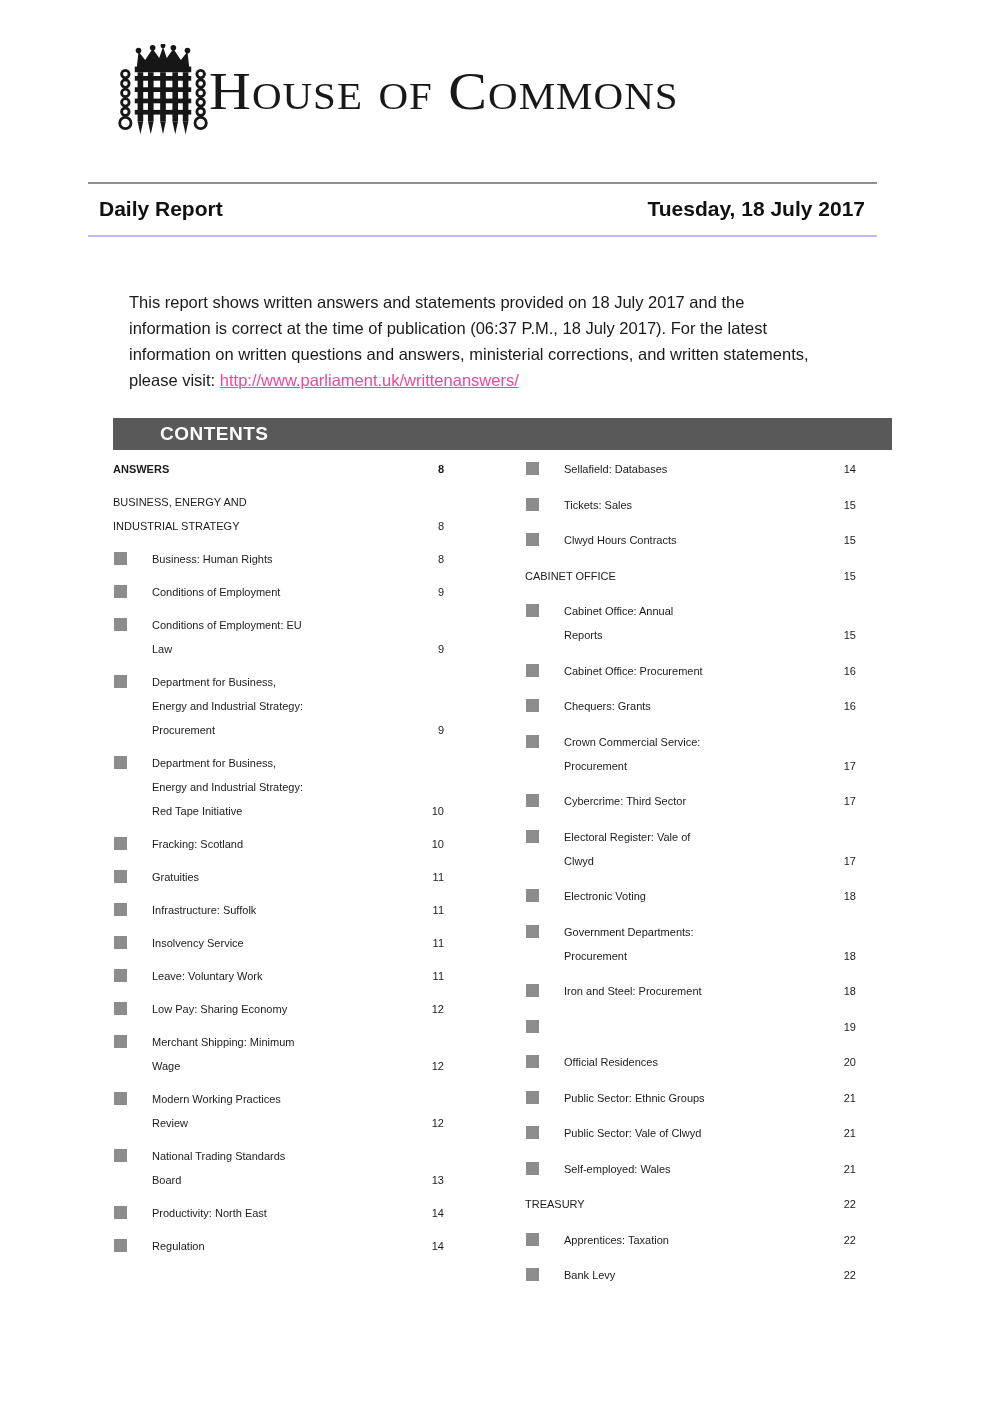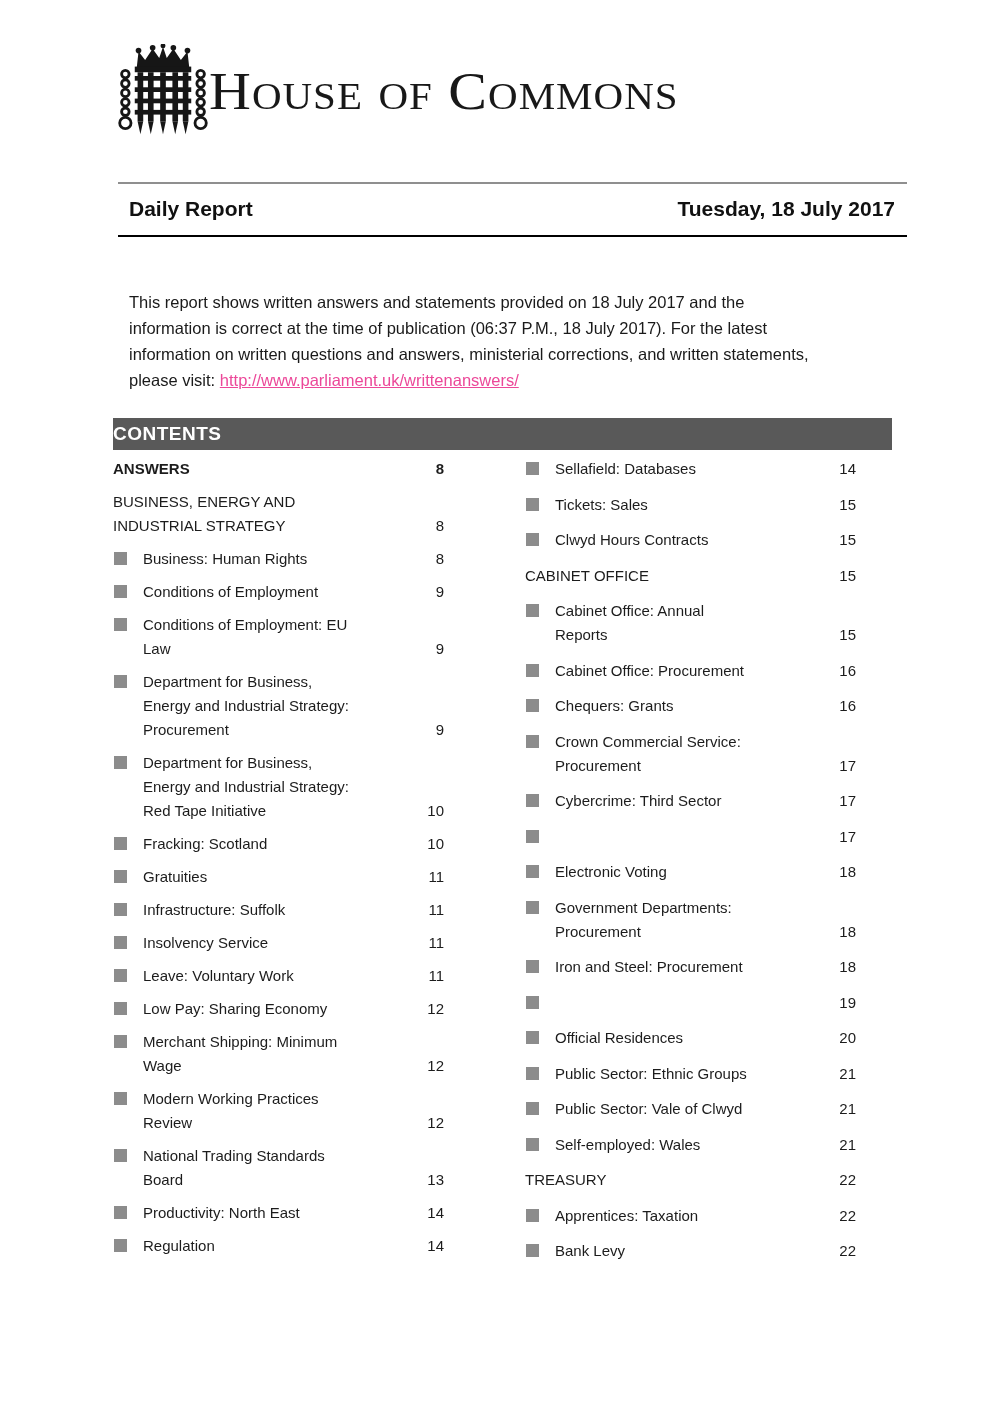--- a/index.html
+++ b/index.html
@@ -25,23 +25,23 @@
     letter-spacing: 1px;
     color: #181818;
     margin-left: -6px;
     line-height: 96px;
     white-space: nowrap;
     transform: scaleY(0.92);
   }
 
   
   .titlebar {
-    position: absolute; top: 182px; left: 118px; width: 789px;
+    position: absolute; top: 182px; left: 88px; width: 789px;
     border-top: 2px solid #8f8f8f;
-    border-bottom: 2px solid #000000;
+    border-bottom: 2px solid #c4b5fd;
     padding: 13px 0 14px 11px;
     display: flex; justify-content: space-between; align-items: baseline;
   }
   .titlebar .title, .titlebar .date {
     font-size: 21px; font-weight: bold; color: #111;
   }
   .titlebar .date { padding-right: 12px; }
 
   
   .intro {
@@ -52,37 +52,39 @@
     color: #ec4899; text-decoration: underline; cursor: pointer;
   }
 
   
   .contents-bar {
     position: absolute; top: 418px; left: 113px; width: 779px; height: 32px;
     background: #595959;
     color: #ffffff;
     font-size: 19px; font-weight: bold; letter-spacing: 0.5px;
     line-height: 32px;
+    padding-left: 47px;
   }
 
   
   .toc {
     position: absolute; top: 457px; left: 113px;
     display: flex;
   }
   .toc-col { width: 331px; }
   .toc-col.left  { margin-right: 81px; }
 
   .toc-row {
     display: flex;
     align-items: flex-start;
-    font-size: 15px;
+    font-size: 11px;
     line-height: 24px;
     margin-bottom: 9px;
     cursor: pointer;
+    gap: 9px;
   }
   .toc-col.right .toc-row { margin-bottom: 11.5px; }
 
   .toc-bullet {
     flex: none;
     width: 13px; height: 13px;
     background: #8c8c8c;
     margin: 5px 16px 0 1px;
   }
   .toc-label {
@@ -304,20 +306,22 @@
 Procurement</span>
         <span class="toc-page">17</span>
       </div>
       <div class="toc-row">
         <span class="toc-bullet"></span>
         <span class="toc-label">Cybercrime: Third Sector</span>
         <span class="toc-page">17</span>
       </div>
       <div class="toc-row">
         <span class="toc-bullet"></span>
+        <span class="toc-label">Electoral Register: Vale of
+Clwyd</span>
         <span class="toc-page">17</span>
       </div>
       <div class="toc-row">
         <span class="toc-bullet"></span>
         <span class="toc-label">Electronic Voting</span>
         <span class="toc-page">18</span>
       </div>
       <div class="toc-row">
         <span class="toc-bullet"></span>
         <span class="toc-label">Government Departments:

